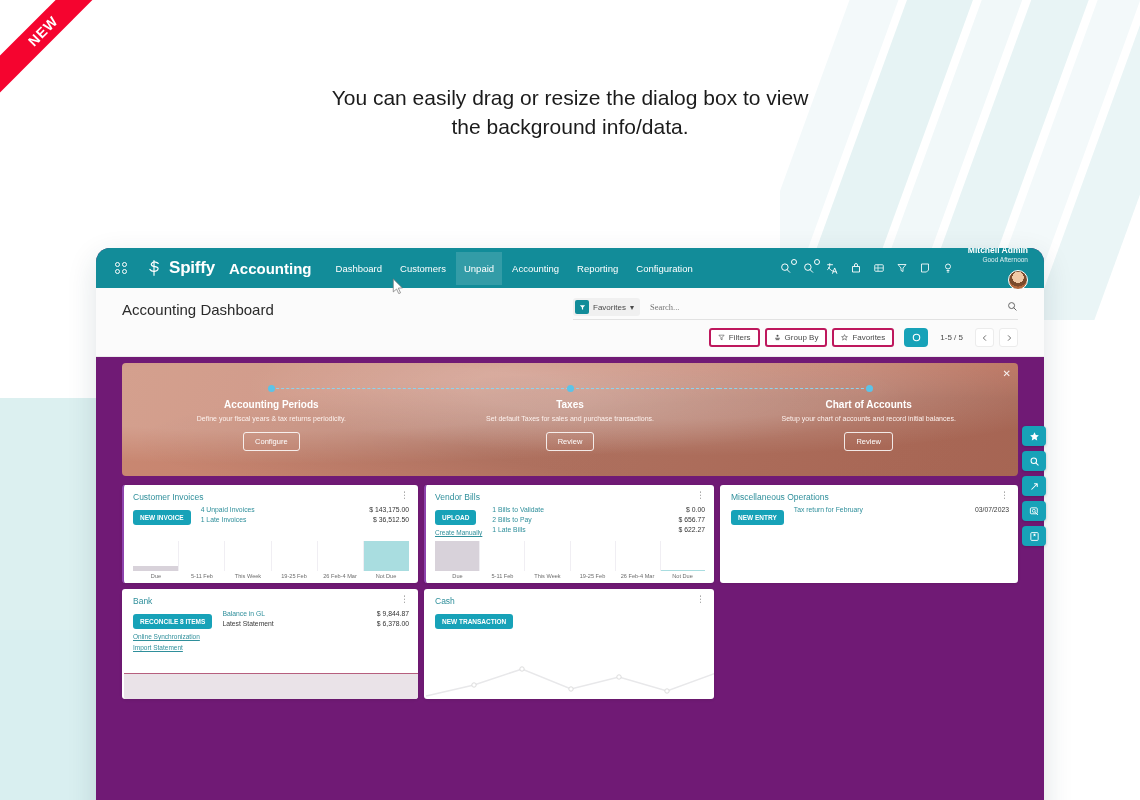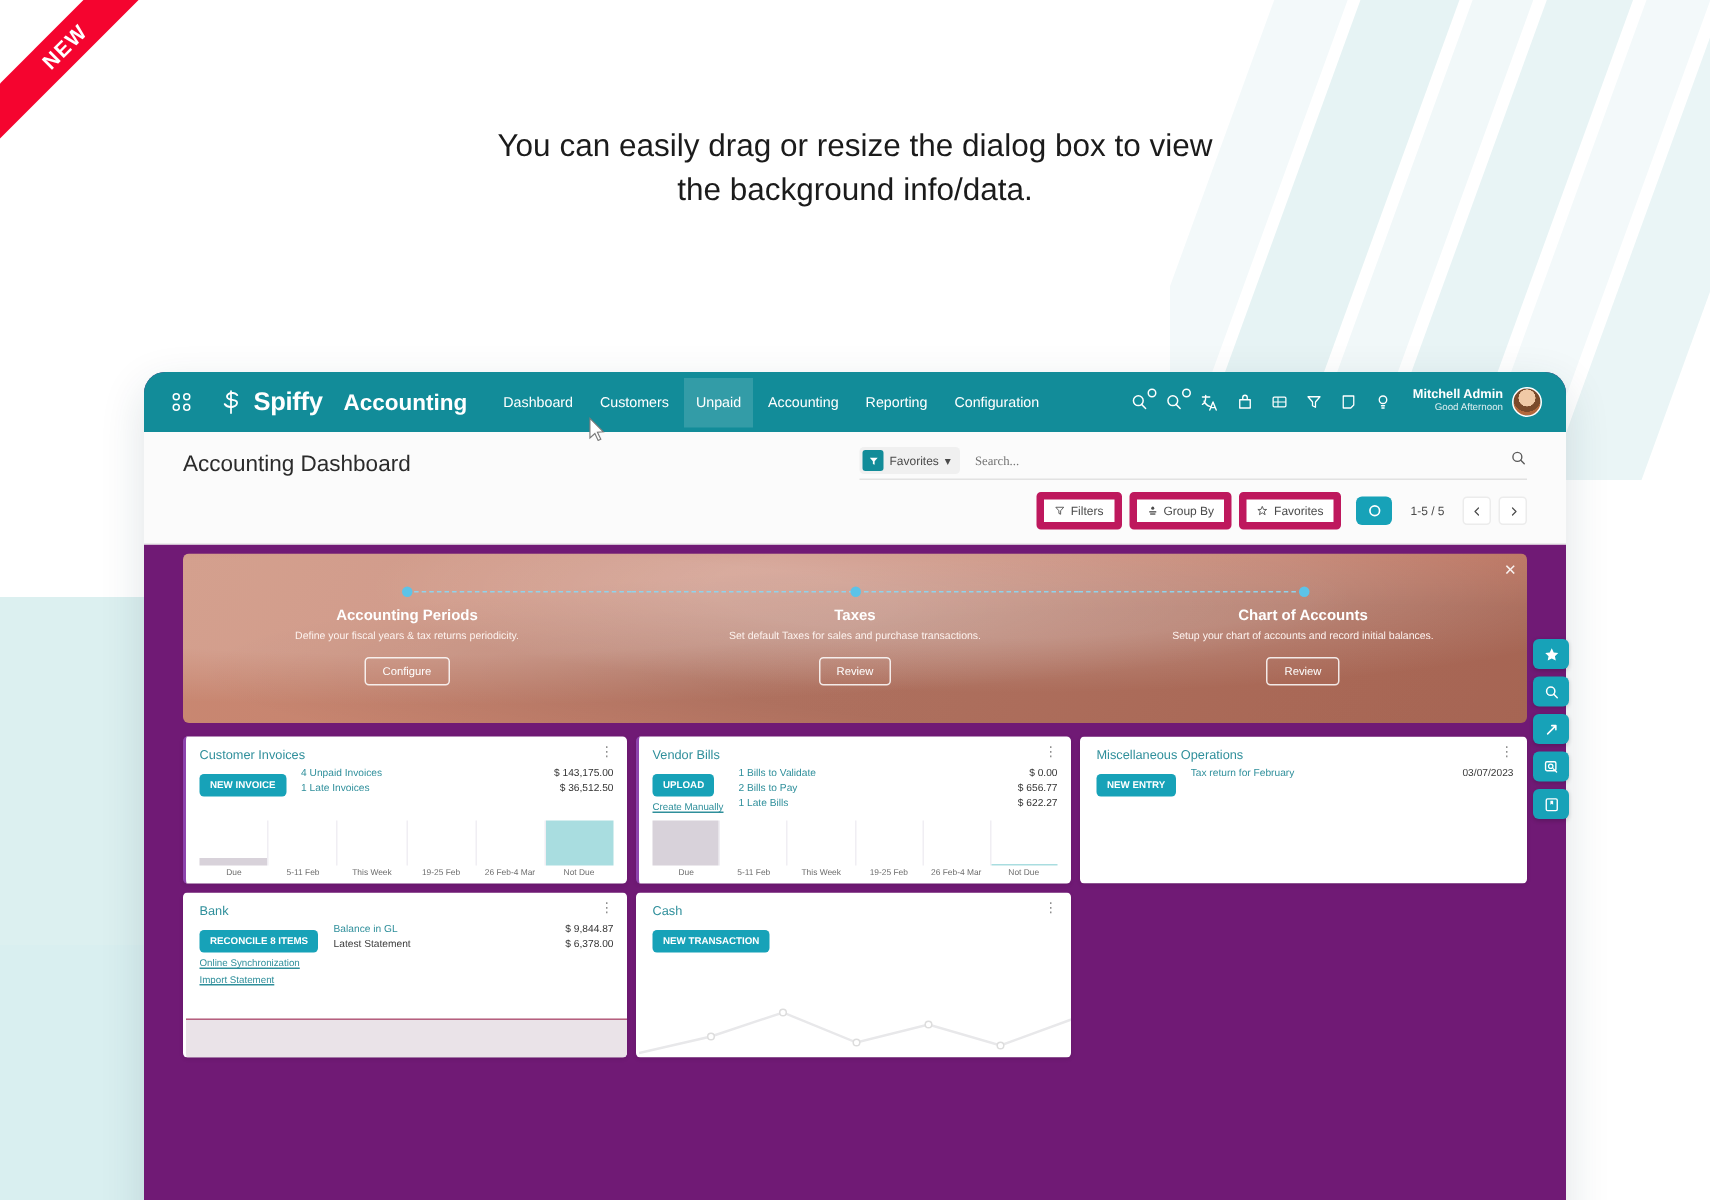--- a/index.html
+++ b/index.html
@@ -99,21 +99,21 @@
     font-size: 9.5px; color: #fff; text-decoration: none;
     padding: 11px 8px; display:block; white-space: nowrap;
   }
   .nav-menu a.active { background: rgba(255,255,255,.14); }
   .nav-right { margin-left:auto; display:flex; align-items:center; gap: 9px; padding-right: 4px; }
   .nav-ico { position: relative; width:14px; height:14px; display:flex; align-items:center; justify-content:center; }
   .nav-ico .dot {
     position:absolute; top:-2px; right:-3px; width:6px; height:6px;
     border-radius:50%; background:#128c99; border:1px solid #fff;
   }
-  .user { display:flex; align-items:flex-start; gap:6px; margin-left: 4px; }
+  .user { display:flex; align-items:flex-end; gap:6px; margin-left: 4px; flex-direction: column; }
   .user-txt { text-align:right; line-height:1.15; }
   .user-name { font-size: 8.5px; font-weight: bold; }
   .user-sub { font-size: 6.5px; opacity:.85; }
   .avatar {
     width: 20px; height:20px; border-radius:50%;
     background: radial-gradient(circle at 50% 35%, #f0c9a6 0 38%, #7a4a2b 39% 62%, #b2683c 63%);
     border: 1.5px solid #fff;
   }
 
   
@@ -140,21 +140,21 @@
     display:flex;align-items:center;justify-content:center;
   }
   .search-input {
     border:0; outline:0; background:transparent; margin-left: 10px;
     font-size: 8.5px; color:#9a9a9a; flex:1; font-family:Liberation Serif, serif;
   }
   .cp-row2 { display:flex; align-items:center; justify-content:flex-end; padding: 8px 0 9px 0; gap: 5px; }
   .cp-btn {
     display:flex; align-items:center; gap:4px;
     font-size: 8px; color:#4b4b4b; background:#fff;
-    border:5px solid #be185d; border-radius:3px; padding: 3px 7px;
+    border:2px solid #be185d; border-radius:3px; padding: 3px 7px;
   }
   .view-btn {
     width: 24px; height:19px; background:#17a2b8; border-radius:4px;
     display:flex; align-items:center; justify-content:center; margin-left: 5px;
   }
   .pager { font-size: 8px; color:#4b4b4b; margin: 0 7px; }
   .arrow-btn {
     width:19px;height:19px;border:1px solid #ececec;border-radius:3px;background:#fff;
     display:flex;align-items:center;justify-content:center;
   }

